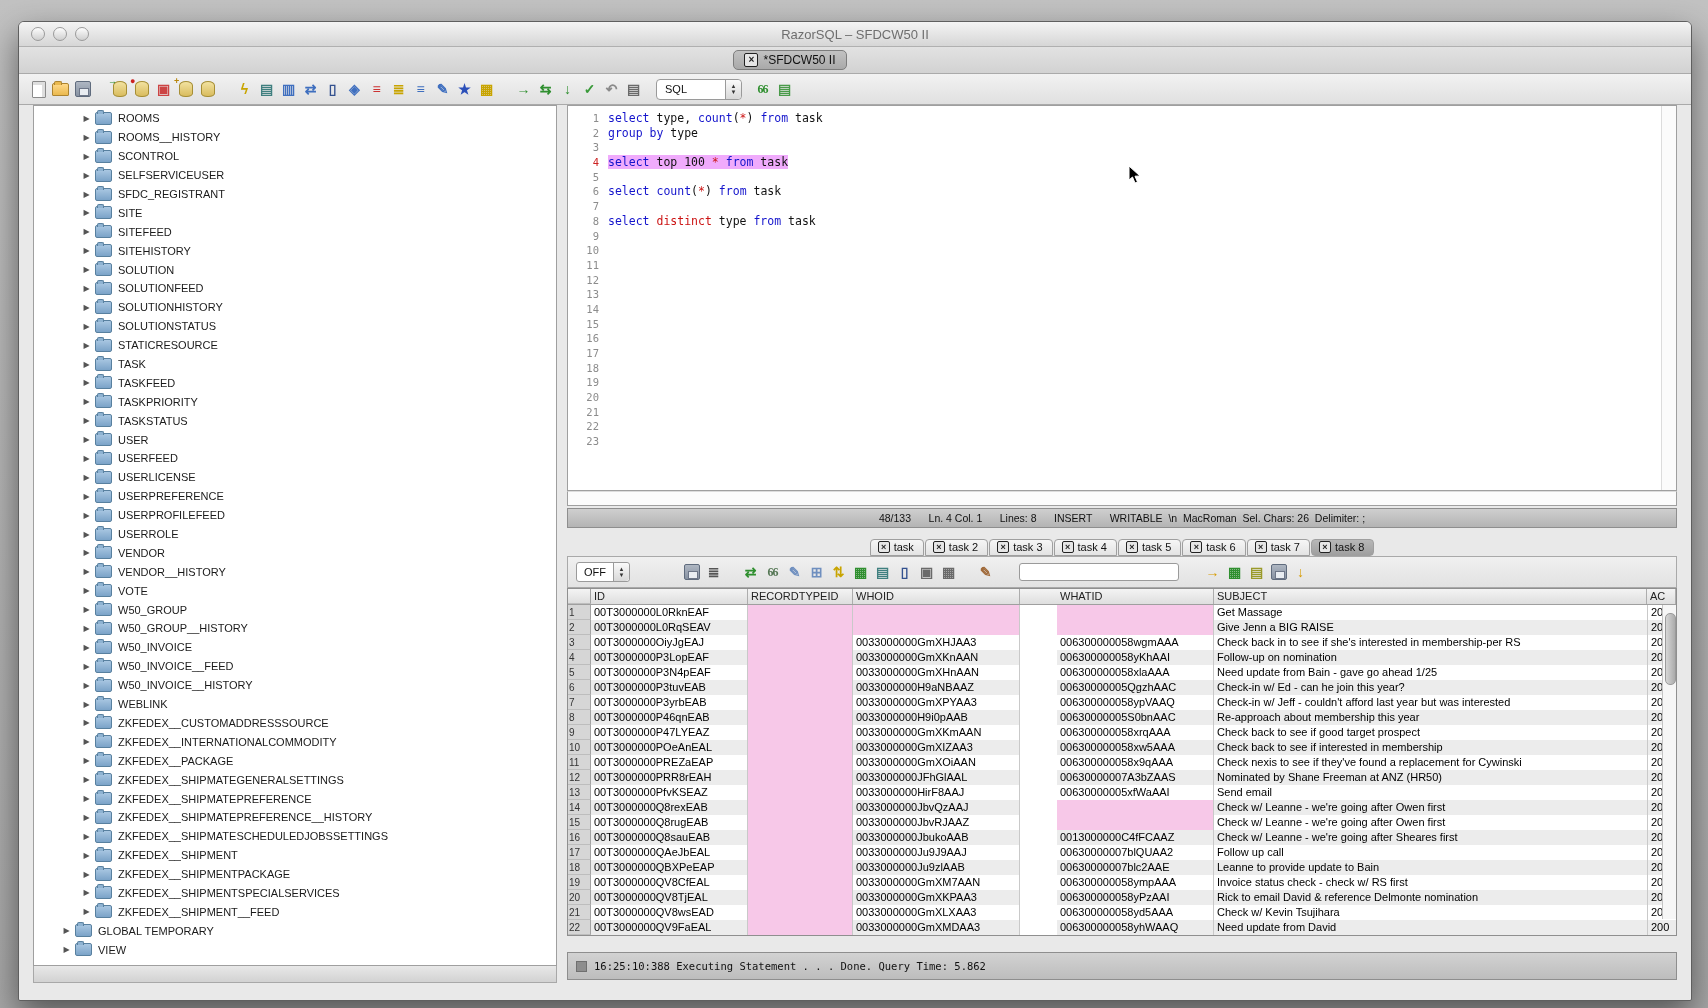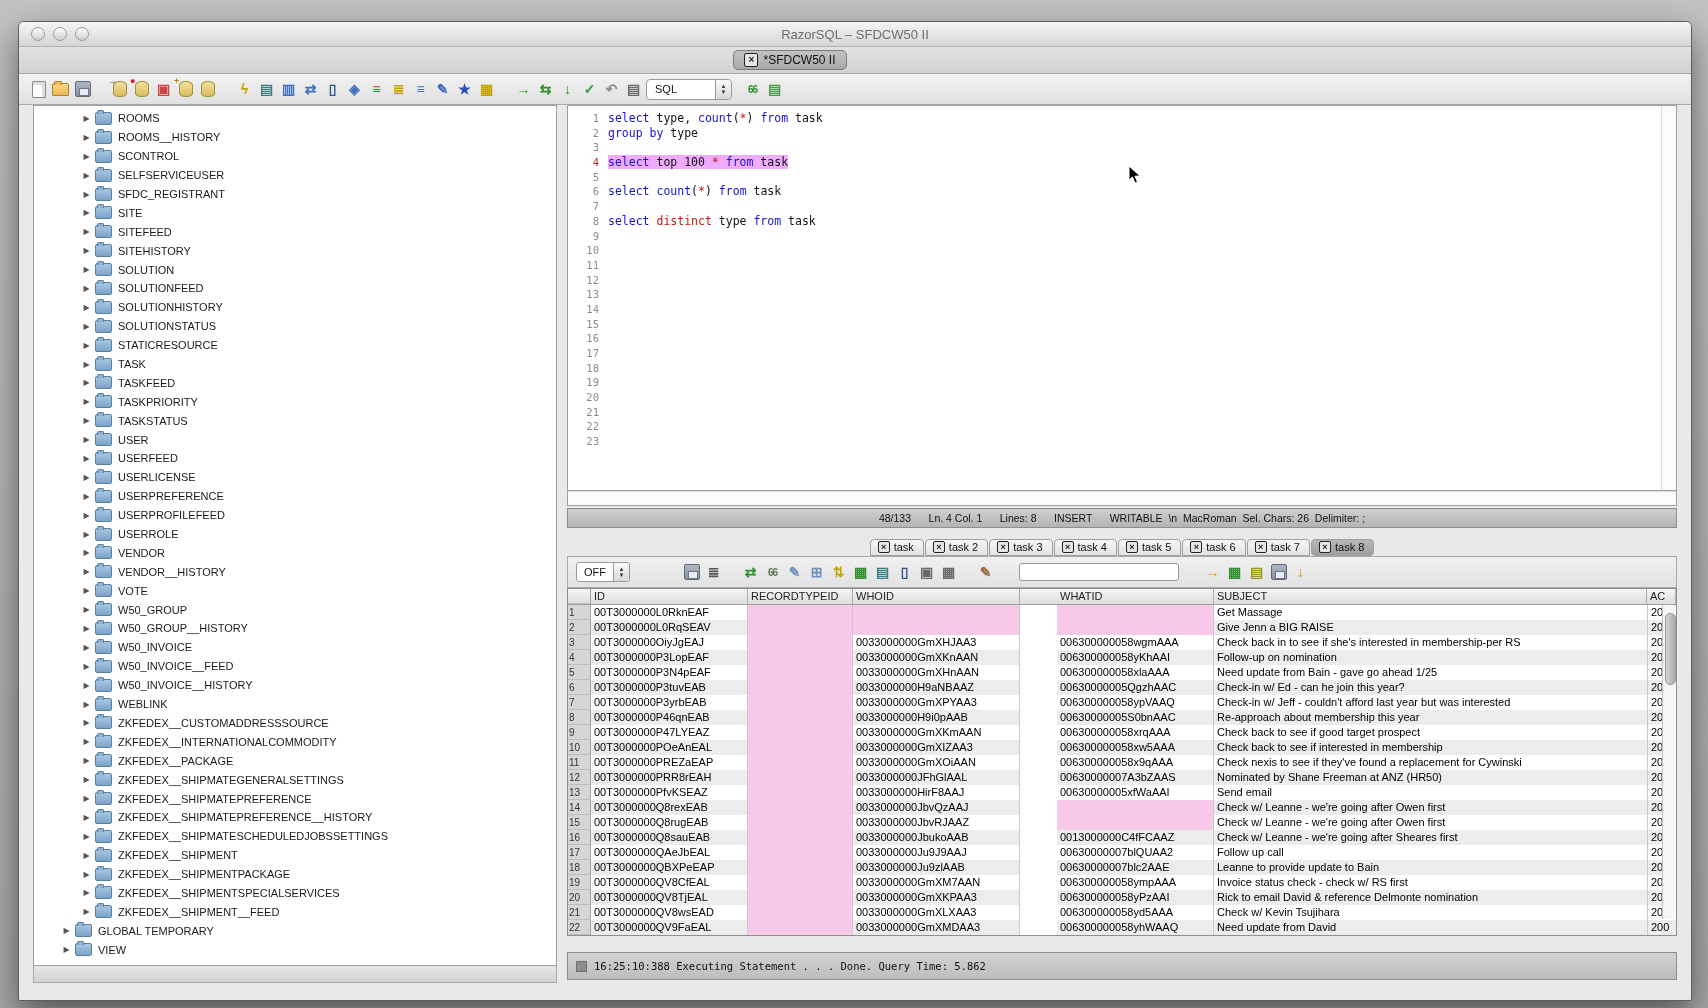--- a/index.html
+++ b/index.html
@@ -21,30 +21,30 @@
   .closebox{display:inline-flex;align-items:center;justify-content:center;width:12px;height:12px;
     border:1.5px solid #222;border-radius:2px;font-size:10px;line-height:1;color:#222;background:#e6e6e6;font-weight:bold;}
   .closebox.small{width:10px;height:10px;font-size:9px;border-width:1px;}
 
   
   .main-toolbar{height:30px;background:linear-gradient(#f2f2f2,#e0e0e0);border-bottom:1px solid #a9a9a9;
     display:flex;align-items:center;padding:0 10px;gap:3px;}
   .sep{width:12px;height:1px;}
   .mic{width:19px;height:19px;display:inline-flex;align-items:center;justify-content:center;
     font-size:14px;font-weight:bold;cursor:default;position:relative;}
-  .mic.txt{font-size:10px;letter-spacing:-1px;}
+  .mic.txt{font-size:12px;letter-spacing:-1px;font-family:Liberation Serif, serif;}
   .ic-doc{width:12px;height:15px;background:#fff;border:1px solid #8a8a8a;border-radius:1px;
     box-shadow:inset -3px 3px 0 rgba(160,160,160,.35);}
   .ic-folder{width:15px;height:11px;background:linear-gradient(#ffd98a,#eab94f);border:1px solid #ad8430;border-radius:2px 2px 1px 1px;position:relative;}
   .ic-folder:before{content:"";position:absolute;left:1px;top:-3px;width:6px;height:3px;background:#eab94f;border:1px solid #ad8430;border-bottom:none;border-radius:2px 2px 0 0;}
   .ic-disk{width:14px;height:14px;background:linear-gradient(#aeb6c2,#8792a2);border:1px solid #5f6b7d;border-radius:2px;position:relative;}
   .ic-disk:before{content:"";position:absolute;left:3px;top:6px;width:8px;height:6px;background:#e9edf2;border:1px solid #6d7688;}
   .ic-db{width:12px;height:14px;background:linear-gradient(#f2e2a0,#d9bc5e);border:1px solid #a78f35;border-radius:50% 50% 45% 45%/28% 28% 22% 22%;position:relative;}
   .badge{position:absolute;left:-2px;top:-4px;font-size:9px;font-weight:bold;}
-  .mode-select{display:flex;align-items:center;border:1px solid #9a9a9a;border-radius:4px;background:#fff;height:19px;font-size:11px;}
+  .mode-select{display:flex;align-items:center;margin-left:10px;border:1px solid #9a9a9a;border-radius:4px;background:#fff;height:19px;font-size:11px;}
   .mode-select .val{padding:0 8px;min-width:52px;color:#111;}
   .stepper{width:15px;height:19px;background:linear-gradient(#fafafa,#d8d8d8);border-left:1px solid #9a9a9a;
     display:flex;flex-direction:column;align-items:center;justify-content:center;font-size:6px;color:#333;border-radius:0 4px 4px 0;line-height:1;}
 
   
   .bodyrow{display:flex;height:896px;padding:0 14px;gap:0;}
   .sidebar{width:524px;display:flex;flex-direction:column;}
   .tree{background:#fff;border:1px solid #9f9f9f;height:856px;overflow:hidden;padding-top:3px;}
   .trow{display:flex;align-items:center;height:18.9px;font-size:11px;color:#1a1a1a;white-space:nowrap;}
   .trow .tri{width:9px;font-size:8px;color:#555;margin-right:4px;text-align:center;}

